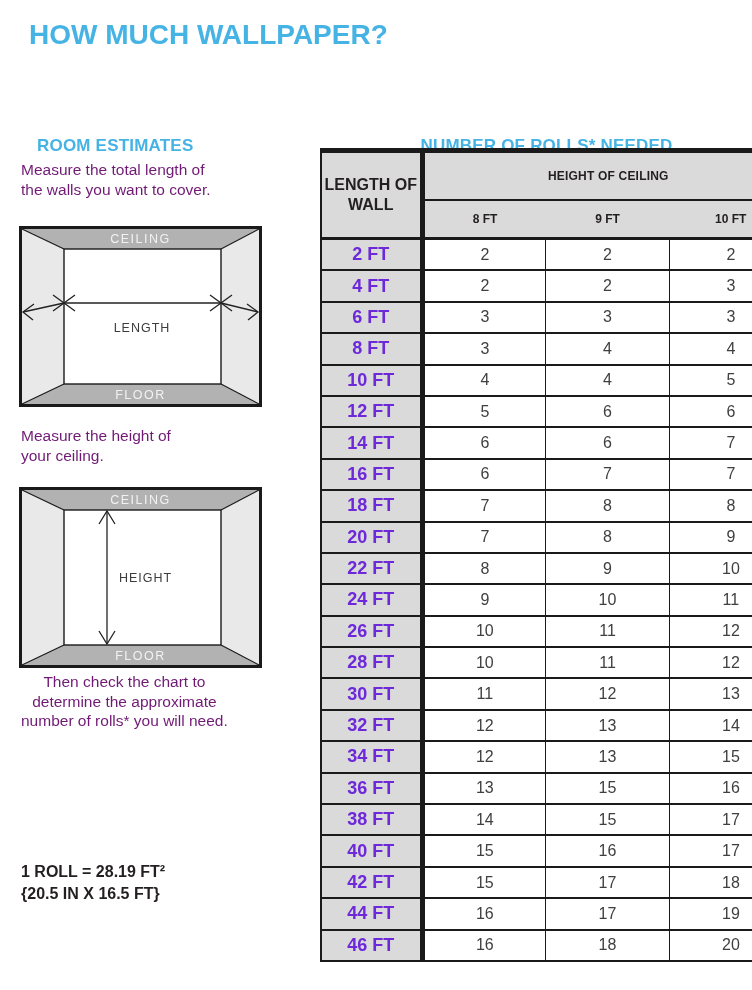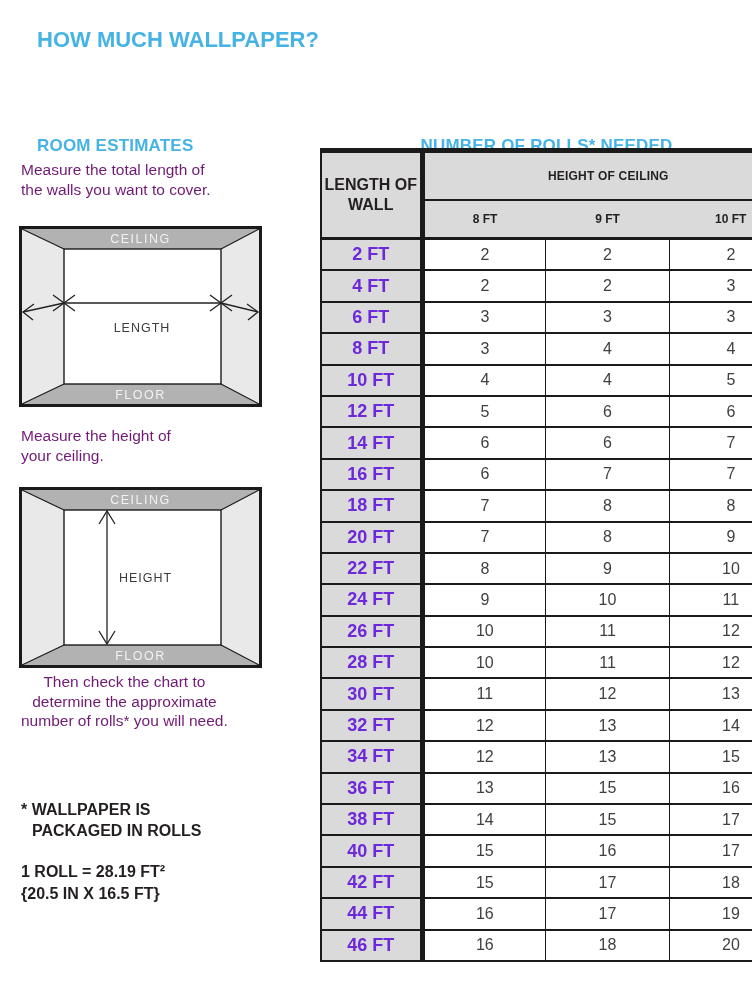--- a/index.html
+++ b/index.html
@@ -1,22 +1,22 @@
 <!DOCTYPE html>
 <html style="--accent: #45b3e4; --line: #1a1a1a; --cellgray: #dadada;"><head>
 <meta charset="utf-8">
 <style>
   html,body { margin:0; padding:0; background:#ffffff; }
   .page {
     position:relative; width:752px; height:990px; background:#ffffff;
     font-family:"Liberation Sans", sans-serif; color:#231f20; overflow:hidden;
   }
   .page-title {
-    position:absolute; left:21px; top:11px; margin:16px;
-    font-size:22px; font-weight:bold; letter-spacing:0px; color:var(--accent);
+    position:absolute; left:21px; top:11px; margin:8px;
+    font-size:28px; font-weight:bold; letter-spacing:0px; color:var(--accent);
   }
   .section-heading {
     position:absolute; margin:16px; font-size:17px; font-weight:bold;
     letter-spacing:0.2px; color:var(--accent);
   }
   #room-estimates-heading { left:21px; top:120px; }
   #rolls-needed-heading { left:320px; top:120px; width:421px; text-align:center; }
   .para {
     position:absolute; margin:0; font-size:15.5px; line-height:19.5px;
     color:#701a75; white-space:pre-line;
@@ -120,24 +120,20 @@
     <rect x="1.5" y="1.5" width="240" height="178" fill="none" stroke="#1a1a1a" stroke-width="3"></rect>
     <text class="band-label" x="121.5" y="17" text-anchor="middle">CEILING</text>
     <text class="band-label" x="121.5" y="172.5" text-anchor="middle">FLOOR</text>
     <text class="dim-label" x="100" y="95" text-anchor="start">HEIGHT</text>
   </svg>
 
   <p class="para" id="para-chart">Then check the chart to
 determine the approximate
 number of rolls* you will need.</p>
 
-  <p class="note" id="note-packaged">
-    <span>* WALLPAPER IS</span><br>
-    <span class="line2">PACKAGED IN ROLLS</span>
-  </p>
 
   <p class="note" id="note-rollsize">
     <span>1 ROLL = 28.19 FT²</span><br>
     <span>{20.5 IN X 16.5 FT}</span>
   </p>
 
   <h2 class="section-heading" id="rolls-needed-heading">NUMBER OF ROLLS* NEEDED</h2>
 
   <table class="rolls-table">
     <colgroup>

